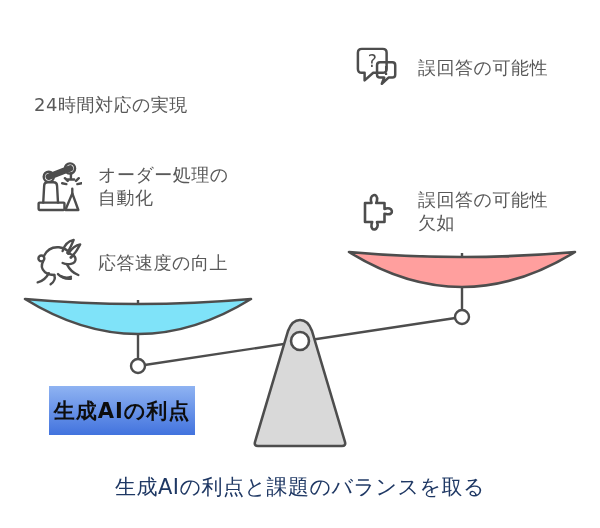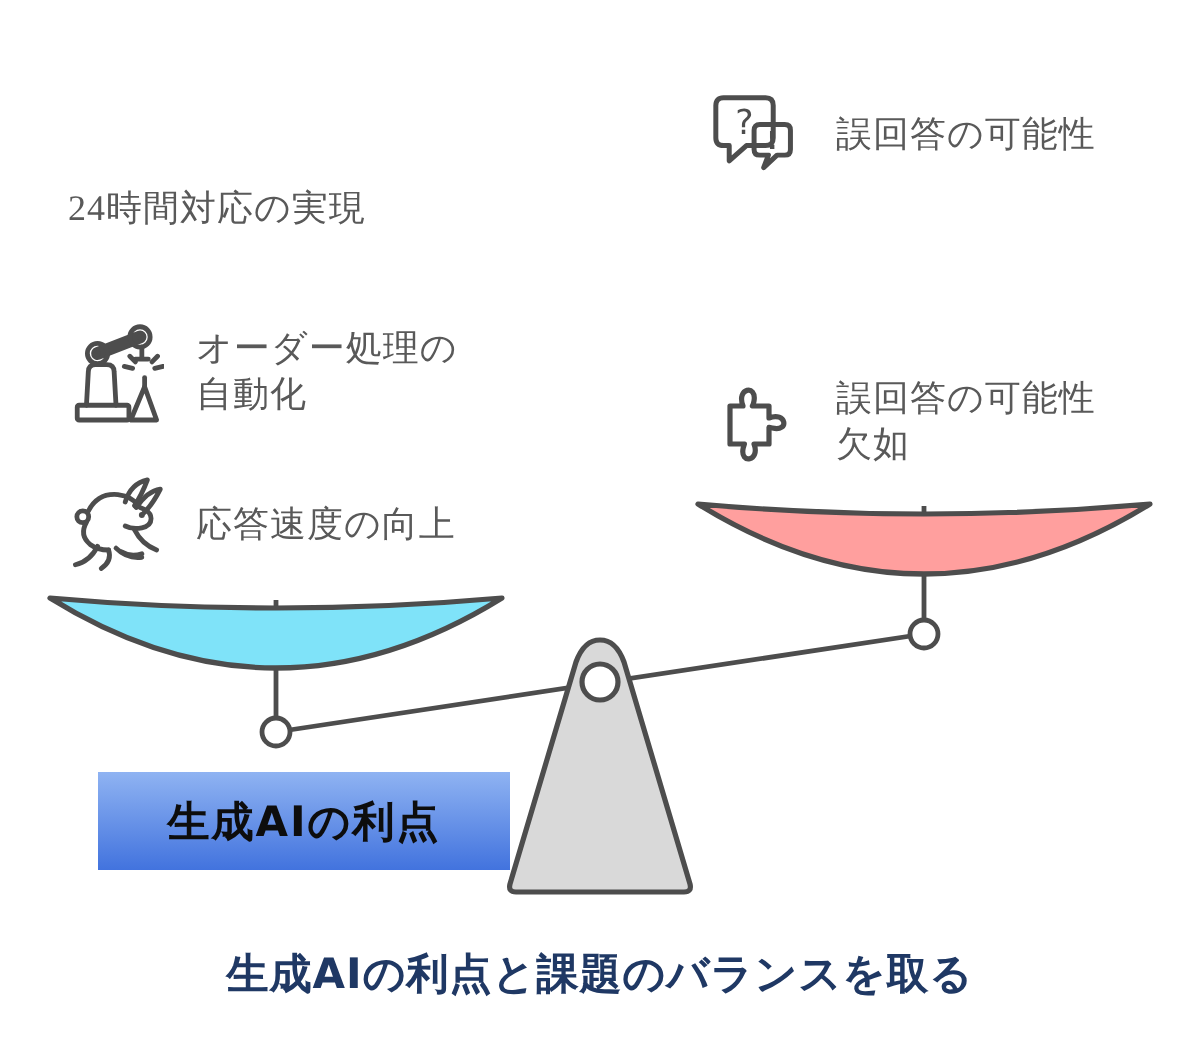--- a/index.html
+++ b/index.html
@@ -6,33 +6,33 @@
   .canvas {
     position:relative; width:600px; height:528px;
     background:#ffffff; overflow:hidden;
     font-family:"DejaVu Sans", sans-serif;
   }
   svg.scale-svg { position:absolute; left:0; top:0; }
   .item { position:absolute; display:flex; align-items:center; gap:16px; }
   .icon-box { width:48px; display:flex; justify-content:center; flex:0 0 48px; }
   .item-text {
     font-size:18px; color:#595959; line-height:1.28;
-    white-space:pre-line; letter-spacing:0.5px;font-family:Liberation Serif, serif;
+    white-space:pre-line; letter-spacing:0.5px;
   }
   .tag {
     position:absolute; display:flex; align-items:center; justify-content:center;
     font-weight:bold; font-size:21px; color:#0d0d0d; letter-spacing:1px;
   }
-  .tag-benefits  { left:49px;  top:386px; width:206px; height:49px;
+  .tag-benefits  { left:49px;  top:386px; width:146px; height:49px;
     background:linear-gradient(180deg,#8FB3F2 0%, #4273DE 100%); }
   .tag-challenges{ left:386px; top:350px; width:155px; height:48px;
     background:linear-gradient(180deg,#FBB5AE 0%, #EE6158 100%); }
   .title {
     position:absolute; left:0; right:0; top:473px; text-align:center;
-    font-size:21px; font-weight:bold; color:#1F3864; letter-spacing:0.5px;
+    font-size:21px; font-weight:normal; color:#1F3864; letter-spacing:0.5px;
   }
   .ic { stroke:#4d4d4d; stroke-width:2.6; fill:none; stroke-linecap:round; stroke-linejoin:round; }
   .ic-fill { fill:#4d4d4d; stroke:none; }
   .ic-txt { fill:#4d4d4d; font-family:"DejaVu Sans", sans-serif; }
 </style>
 </head>
 <body>
 
 <div class="canvas">
 

